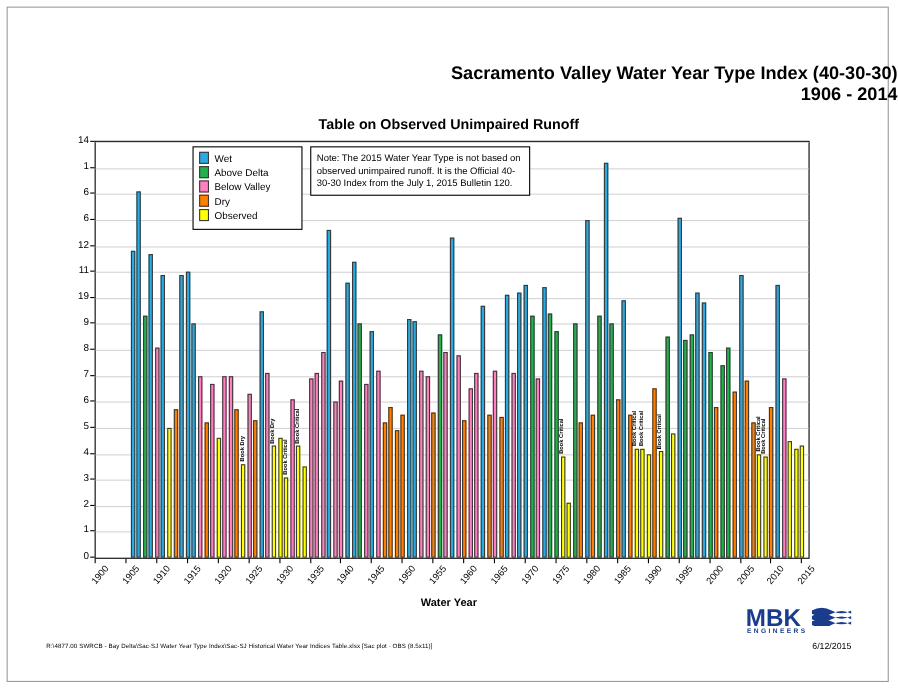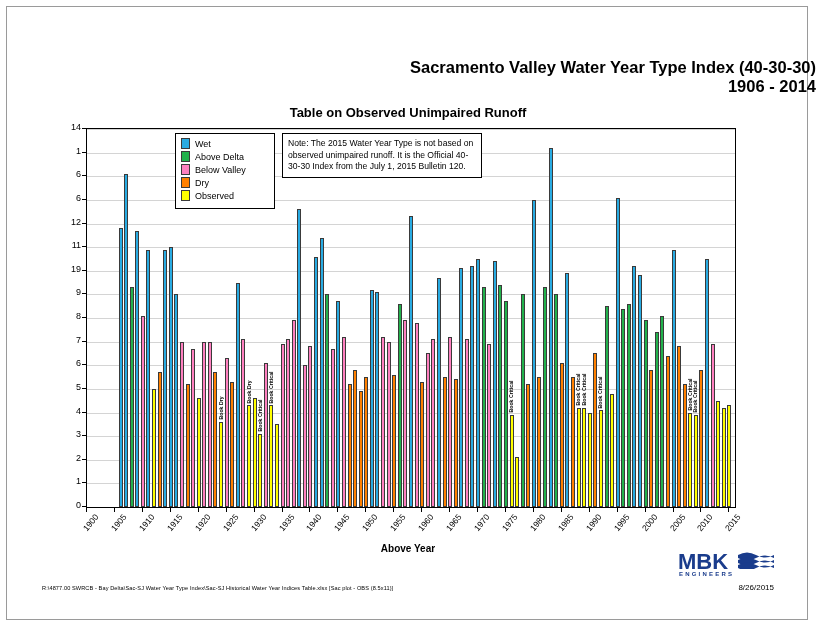--- a/index.html
+++ b/index.html
@@ -112,21 +112,21 @@
 <body>
 
 <div class="frame"></div>
 
 <div class="title1">
   <div>Sacramento Valley Water Year Type Index (40-30-30)</div>
   <div>1906 - 2014</div>
 </div>
 <div class="title2">Table on Observed Unimpaired Runoff</div>
 
-<div class="xlabel">Above Year</div>
+<div class="xlabel">Water Year</div>
 
 <div class="plot" id="plot">
   <div id="grid">
       <div class="gridline" style="top: 354.375px;"></div>
       <div class="gridline" style="top: 330.75px;"></div>
       <div class="gridline" style="top: 307.125px;"></div>
       <div class="gridline" style="top: 283.5px;"></div>
       <div class="gridline" style="top: 259.875px;"></div>
       <div class="gridline" style="top: 236.25px;"></div>
       <div class="gridline" style="top: 212.625px;"></div>
@@ -379,13 +379,13 @@
   <span class="logo-text">MBK</span>
   <span class="logo-sub">ENGINEERS</span>
   <svg class="logo-waves" viewBox="0 0 36 17">
     <path d="M0 3 Q9 -2 18 3 T36 3 L36 6 Q27 1 18 6 T0 6 Z" fill="#1a3c8c"></path>
     <path d="M0 8 Q9 3 18 8 T36 8 L36 11 Q27 6 18 11 T0 11 Z" fill="#1a3c8c"></path>
     <path d="M0 13 Q9 8 18 13 T36 13 L36 16 Q27 11 18 16 T0 16 Z" fill="#1a3c8c"></path>
   </svg>
 </div>
 
 <div class="footer-note">R:\4877.00   SWRCB - Bay Delta\Sac-SJ Water Year Type Index\Sac-SJ Historical Water Year Indices Table.xlsx  [Sac plot - OBS (8.5x11)]</div>
-<div class="footer-date">8/26/2015</div>
+<div class="footer-date">6/12/2015</div>
 
 </body></html>

